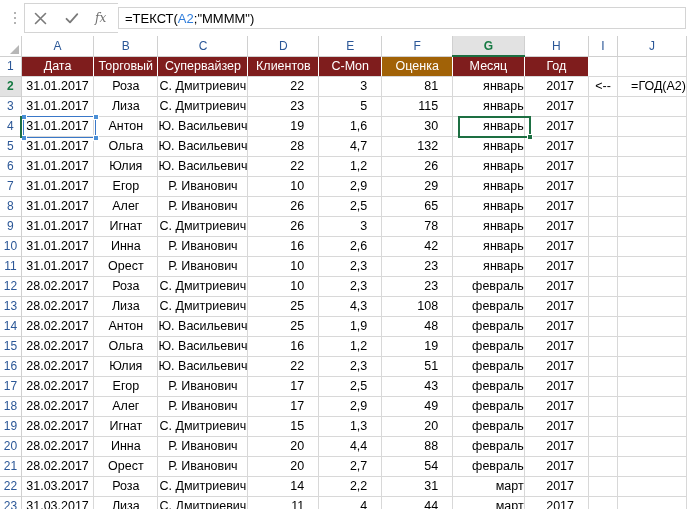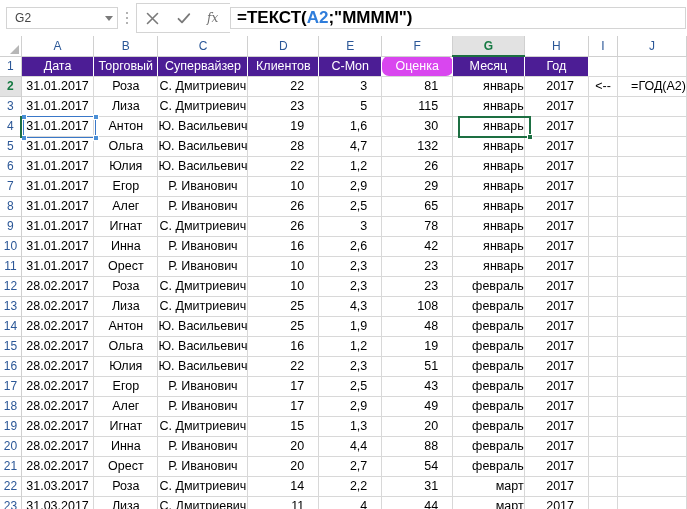--- a/index.html
+++ b/index.html
@@ -36,21 +36,21 @@
     border:1px solid #d4d4d4;border-right:none;background:#fff;box-sizing:border-box;
   }
   .fx-btn{
     width:31px;height:20px;display:flex;align-items:center;justify-content:center;
     color:#6f6f6f;
   }
   .fx-btn svg{display:block;}
   .formula-input{
     flex:1;height:22px;border:1px solid #d4d4d4;background:#fff;box-sizing:border-box;
     display:flex;align-items:center;padding:0 6px;margin-right:1px;
-    font-size:17px;white-space:nowrap;overflow:hidden;font-weight:bold;
+    font-size:13px;white-space:nowrap;overflow:hidden;
   }
   .tok-ref{color:#2f7ddb;}
   
   .grid{position:relative;width:687px;height:473px;overflow:hidden;background:#fff;}
   table.sheet{border-collapse:collapse;table-layout:fixed;border-spacing:0;}
   table.sheet td,table.sheet th{
     padding:0;margin:0;font-weight:normal;overflow:hidden;white-space:nowrap;
     box-sizing:border-box;
   }
   
@@ -82,25 +82,25 @@
   td.c{
     height:20px;border-right:1px solid #d8d8d8;border-bottom:1px solid #d8d8d8;
     font-size:12.5px;vertical-align:middle;background:#fff;
   }
   td.c.num{text-align:right;padding-right:14px;}
   td.c.ctr{text-align:center;}
   td.c.lft{text-align:right;padding-left:13px;}
   td.c.blank{border-right:1px solid #d8d8d8;}
   
   td.hdr{
-    background:#4c1d95;color:#ffffff;font-weight:bold;text-align:center;
+    background:#7f1d1d;color:#ffffff;font-weight:bold;text-align:center;
     border-right:1px solid #ffffff;border-bottom:1px solid #d8d8d8;
     font-size:12.5px;
   }
-  td.hdr.gray{background:#d946ef;border-radius:7px;}
+  td.hdr.gray{background:#a16207;}
   td.hdr.blank{background:#ffffff;color:#000;border-right:1px solid #d8d8d8;}
   
   .sel-box{
     position:absolute;border:2px solid #1d6f42;box-sizing:border-box;
     pointer-events:none;
   }
   .sel-handle{
     position:absolute;width:6px;height:6px;background:#1d6f42;
     border:1px solid #ffffff;box-sizing:border-box;pointer-events:none;
   }
@@ -112,24 +112,20 @@
     border:1px solid #ffffff;box-sizing:border-box;pointer-events:none;
   }
   .rowband{
     position:absolute;width:2px;background:#1d6f42;pointer-events:none;
   }
 </style>
 </head>
 <body>
 
 <div class="fbar">
-  <div class="namebox">
-    <span class="nb-text">G2</span>
-    <span class="nb-caret"></span>
-  </div>
 
   <div class="vdots">
     <i></i>
       <i></i>
       <i></i>
   </div>
 
   <div class="fx-group">
     <div class="fx-btn">
       <svg width="13" height="13" viewBox="0 0 13 13" aria-hidden="true">

